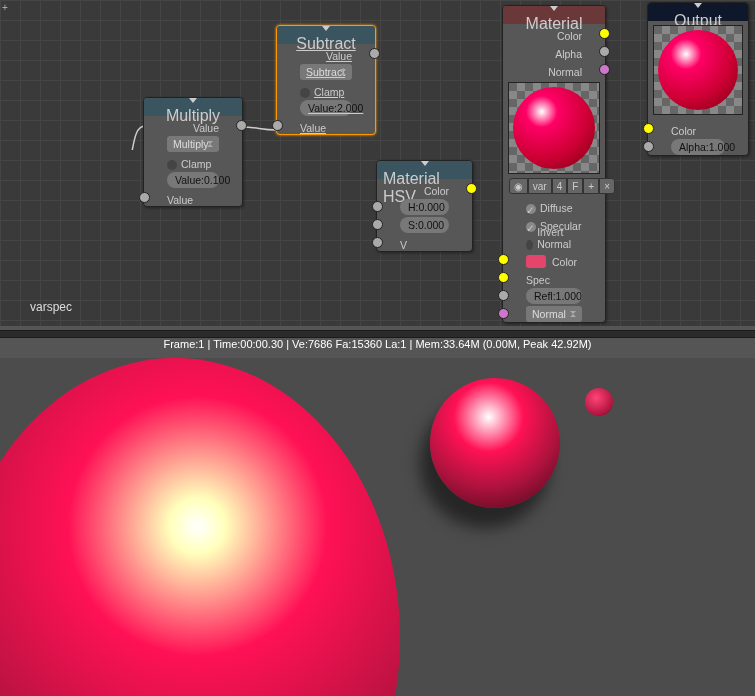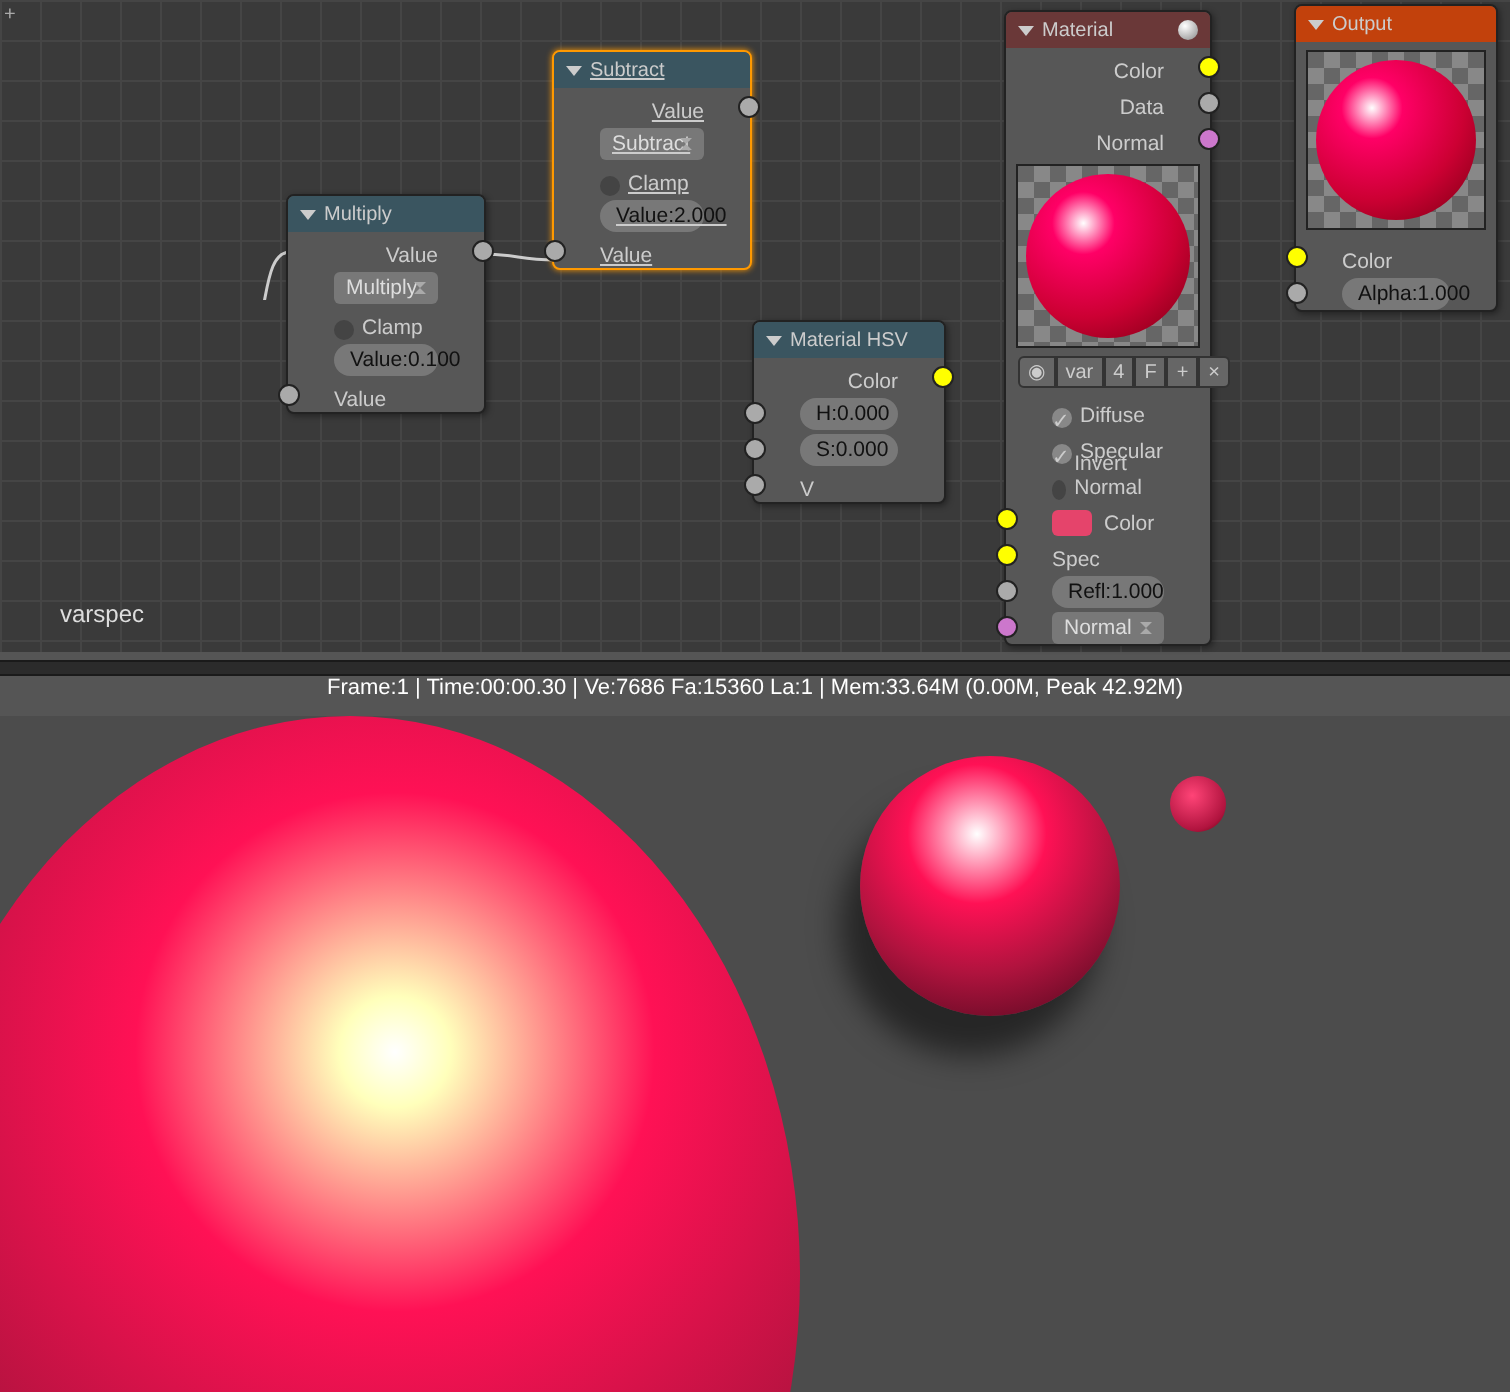--- a/index.html
+++ b/index.html
@@ -7,25 +7,25 @@
   background-color:#3a3a3a;
   background-image:linear-gradient(#454545 1px,transparent 1px),linear-gradient(90deg,#454545 1px,transparent 1px);
   background-size:20px 20px;
 }
 .status{position:absolute;left:10px;top:338px;width:735px;color:#fff;font-size:11px;text-align:center;}
 .render{position:absolute;left:0;top:358px;width:755px;height:338px;background:#4c4c4c;overflow:hidden;}
 .brand{position:absolute;left:30px;top:300px;color:#ddd;font-size:12px;}
 
 .node{position:absolute;background:#575757;border:1px solid #222;border-radius:4px;box-shadow:1px 1px 3px rgba(0,0,0,.4);}
 .node.sel{border:1px solid #f90;box-shadow:0 0 3px #f90;text-decoration:underline;}
-.node .hd{display:flex;align-items:center;gap:4px;height:18px;padding:0 6px;border-radius:3px 3px 0 0;font-size:10px;}
+.node .hd{display:flex;align-items:center;gap:4px;height:18px;padding:0 6px;border-radius:3px 3px 0 0;font-size:16px;flex-direction:column;}
 .hd .tri{width:0;height:0;border-left:4px solid transparent;border-right:4px solid transparent;border-top:5px solid #ccc;}
 .hd.green{background:#3a5a4a;}
 .hd.teal{background:#3a5560;}
-.hd.blue{background:#c2410c;align-items:center;}
+.hd.blue{background:#0f172a;align-items:center;}
 .hd.red {background:#6a3838;}
 .row{display:flex;align-items:flex-end;height:18px;padding:0 23px;font-size:10.5px;position:relative;}
 .row.r{justify-content:flex-end;}
 .val{background:#787878;border-radius:8px;height:16px;display:flex;align-items:center;justify-content:space-between;padding:0 8px;color:#111;width:100%;box-sizing:border-box;}
 .sel-row{background:#787878;border-radius:3px;height:16px;display:flex;align-items:center;padding:0 6px;color:#ddd;width:100%;box-sizing:border-box;position:relative;}
 .sel-row:after{content:"";position:absolute;right:6px;top:5px;width:6px;height:6px;background:#aaa;clip-path:polygon(0 0,100% 0,50% 50%,100% 100%,0 100%,50% 50%);} 
 .chk{width:10px;height:10px;border-radius:50%;background:#444;margin-right:4px;display:inline-block;}
 .chk.on{background:#888;}
 .sock{position:absolute;width:9px;height:9px;border-radius:50%;top:4px;border:1px solid #222;}
 .sock.l{left:-5px;} .sock.r{right:-5px;}
@@ -156,21 +156,21 @@
     <div class="hd red">
         <span class="tri"></span>
         <span>Material</span>
         <span style="margin-left:auto;width:10px;height:10px;border-radius:50%;background:radial-gradient(circle at 35% 30%,#fff,#888);"></span>
       </div>
     <div class="row r">
         <span>Color</span>
         <span class="sock r yellow"></span>
       </div>
     <div class="row r">
-        <span>Data</span>
+        <span>Alpha</span>
         <span class="sock r grey"></span>
       </div>
     <div class="row r">
         <span>Normal</span>
         <span class="sock r purple"></span>
       </div>
     <div class="matprev" style="width:90px;height:90px">
         <div class="sphere"></div>
       </div>
     <div class="btns">

